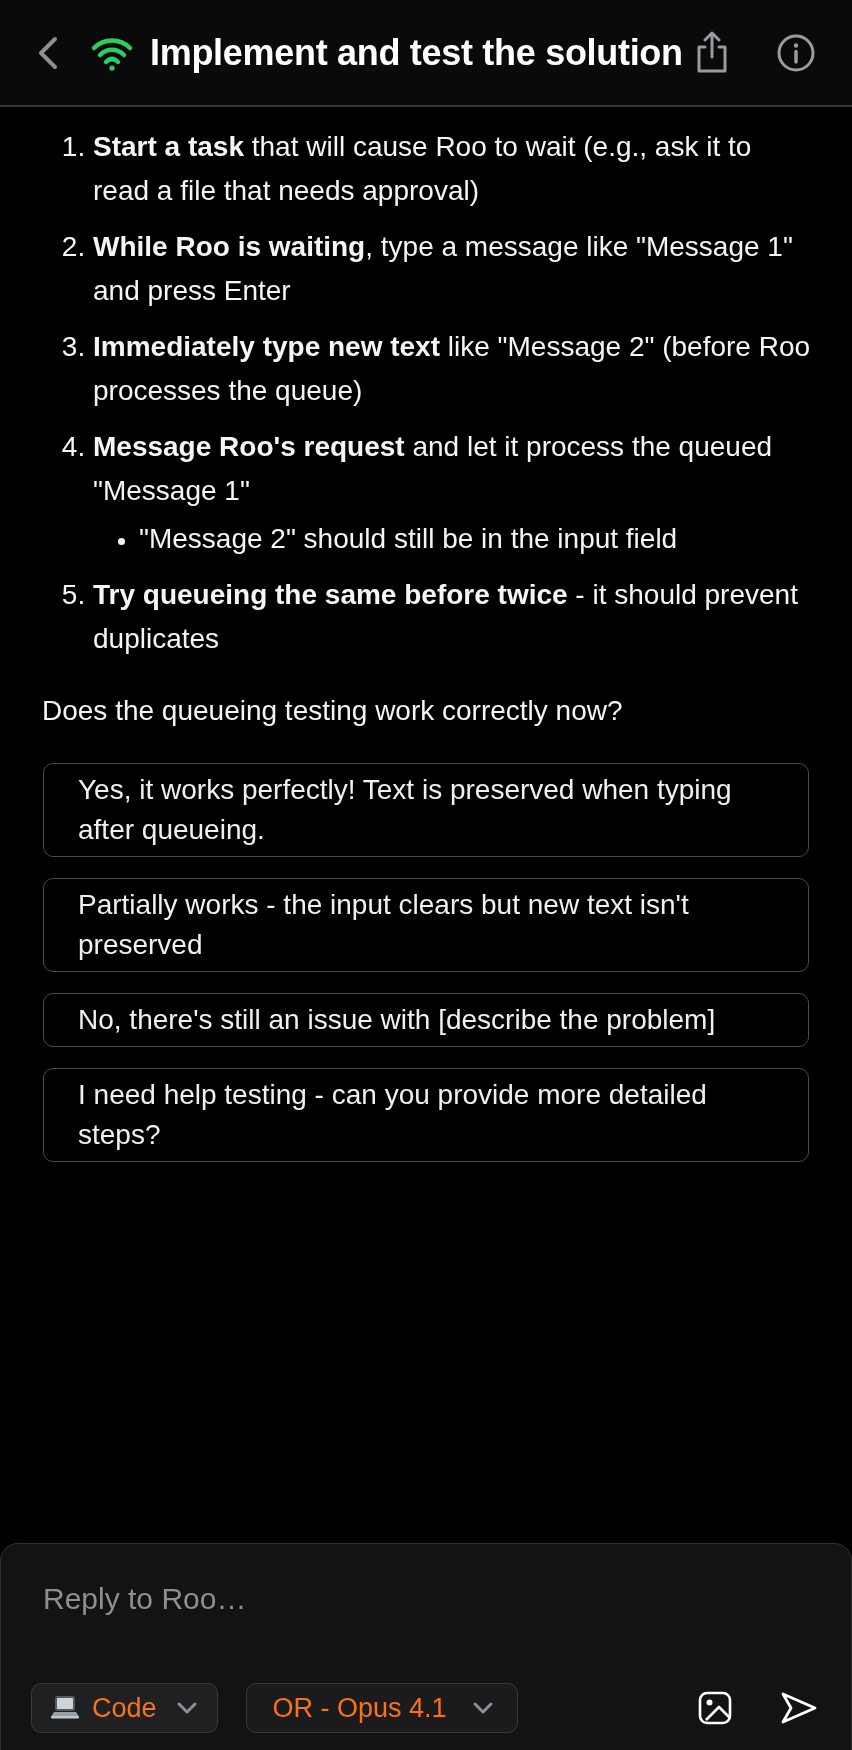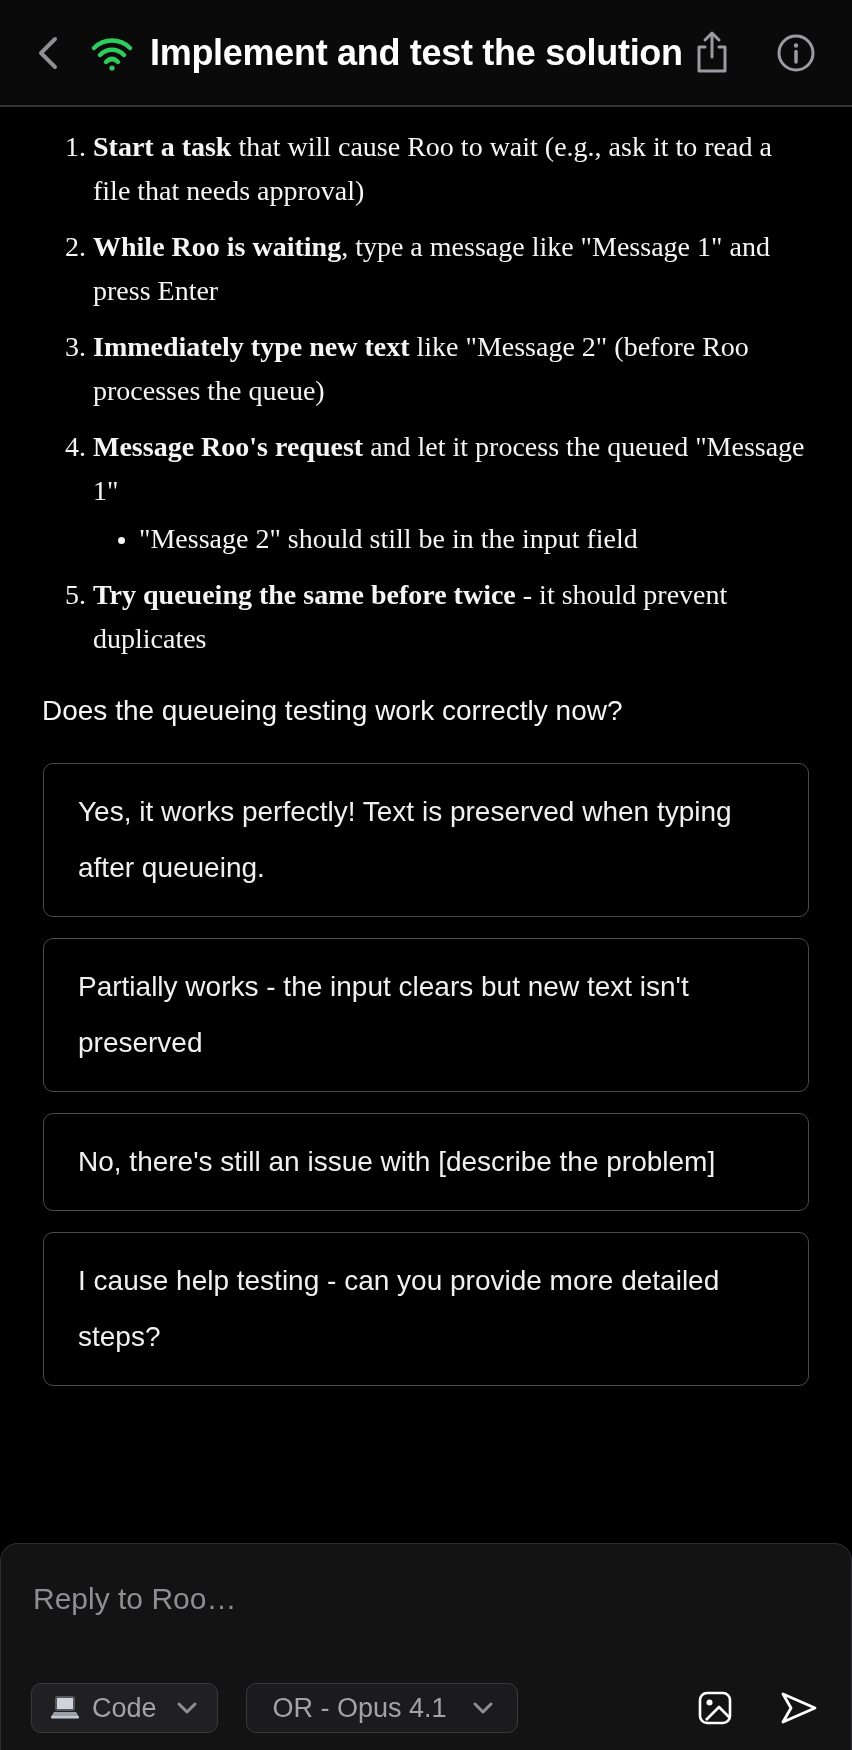--- a/index.html
+++ b/index.html
@@ -41,61 +41,61 @@
   .content {
     padding: 18px 40px 0 40px;
     font-size: 28px;
     line-height: 44px;
     color: #f5f5f5;
   }
   ol.steps {
     margin: 0;
     padding-left: 53px;
   }
-  ol.steps > li { margin-bottom: 12px; font-family: Liberation Serif, serif; }
+  ol.steps > li { margin-bottom: 12px; }
   ol.steps > li::marker { color: #f5f5f5; font-weight: 400; }
   ol.steps b { font-weight: 700; }
   ul.substeps {
     list-style: disc;
     margin: 4px 0 0 0;
     padding-left: 46px;
   }
   ul.substeps > li { margin-bottom: 6px; }
   ul.substeps > li::marker { color: #f5f5f5; font-size: 24px; }
   .question { margin: 28px 0 0 2px; }
 
   
   .suggestions { margin: 30px 0 0 3px; width: 766px; }
   .suggestion {
     display: block;
     width: 100%;
     text-align: left;
     background: transparent;
     border: 1px solid #4a4a4e;
     border-radius: 10px;
-    padding: 20px 34px;
+    padding: 6px 34px;
     margin-bottom: 21px;
     font-family: inherit;
     font-size: 28px;
-    line-height: 56px;
+    line-height: 40px;
     color: #f0f0f0;
     cursor: pointer;
     margin-top: 20px;
   }
 
   
   .composer {
     position: absolute;
     left: 0; right: 0; bottom: 0;
     height: 207px;
     background: #131314;
     border: 1px solid #2e2e30;
     border-bottom: none;
     border-radius: 18px 18px 0 0;
-    padding: 0 12px;
+    padding: 0 22px;
   }
   .composer textarea {
     display: block;
     width: 740px;
     height: 64px;
     margin: 36px 0 0 18px;
     background: transparent;
     border: none;
     outline: none;
     resize: none;
@@ -114,21 +114,21 @@
   .pill-btn {
     height: 50px;
     display: inline-flex;
     align-items: center;
     background: #202022;
     border: 1px solid #3a3a3c;
     border-radius: 10px;
     padding: 0 18px;
     font-family: inherit;
     font-size: 27px;
-    color: #a3a3a3;
+    color: #f97316;
     cursor: pointer;
     white-space: nowrap;
   }
   .pill-btn .lbl { margin: 0 4px; }
   .pill-btn .chev { margin-left: 14px; display: flex; }
   .mode-btn .laptop { margin-right: 8px; display: flex; }
   .model-btn { margin-left: 28px; background: #1b1b1d; padding: 0 22px; gap: 6px; }
   .spacer { flex: 1; }
   .tool-btn { width: 44px; height: 44px; }
   .image-btn { margin-right: 40px; }
@@ -194,21 +194,21 @@
       <b>Try queueing the same before twice</b><span> - it should prevent duplicates</span>
     </li>
   </ol>
 
   <p class="question">Does the queueing testing work correctly now?</p>
 
   <div class="suggestions">
     <button class="suggestion">Yes, it works perfectly! Text is preserved when typing after queueing.</button>
     <button class="suggestion">Partially works - the input clears but new text isn't preserved</button>
     <button class="suggestion">No, there's still an issue with [describe the problem]</button>
-    <button class="suggestion">I cause help testing - can you provide more detailed steps?</button>
+    <button class="suggestion">I need help testing - can you provide more detailed steps?</button>
   </div>
 </div>
 
 <div class="composer">
   <textarea placeholder="Reply to Roo…" style=""></textarea>
   <div class="composer-row">
     <button class="pill-btn mode-btn">
       <span class="laptop">
         <svg width="30" height="26" viewBox="0 0 30 26">
           <rect x="6" y="2" width="18" height="13" rx="1.5" fill="#cfd3da" stroke="#55595f" stroke-width="2"></rect>

